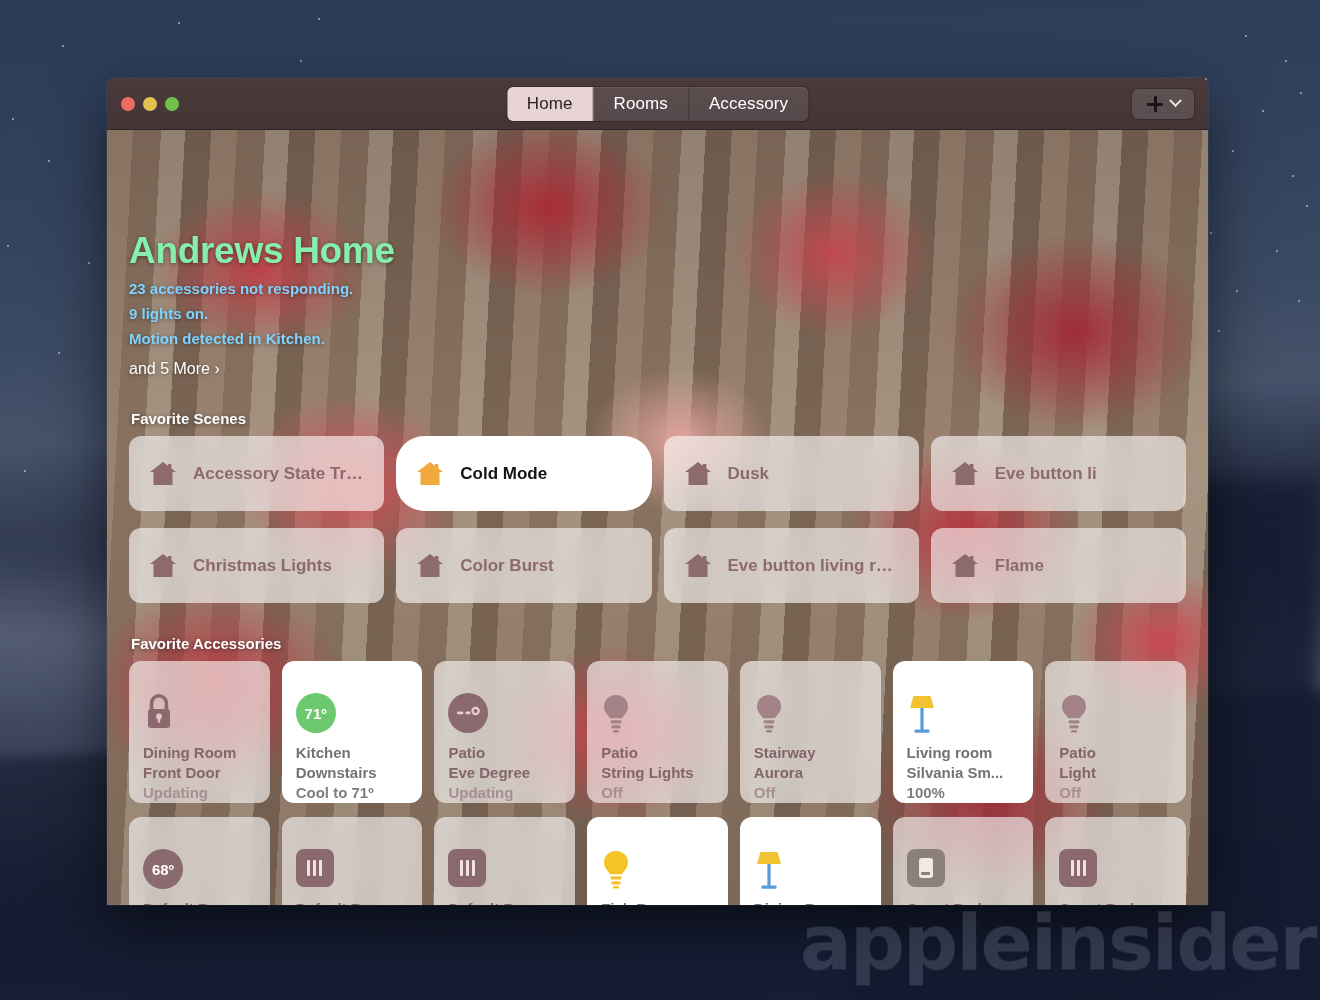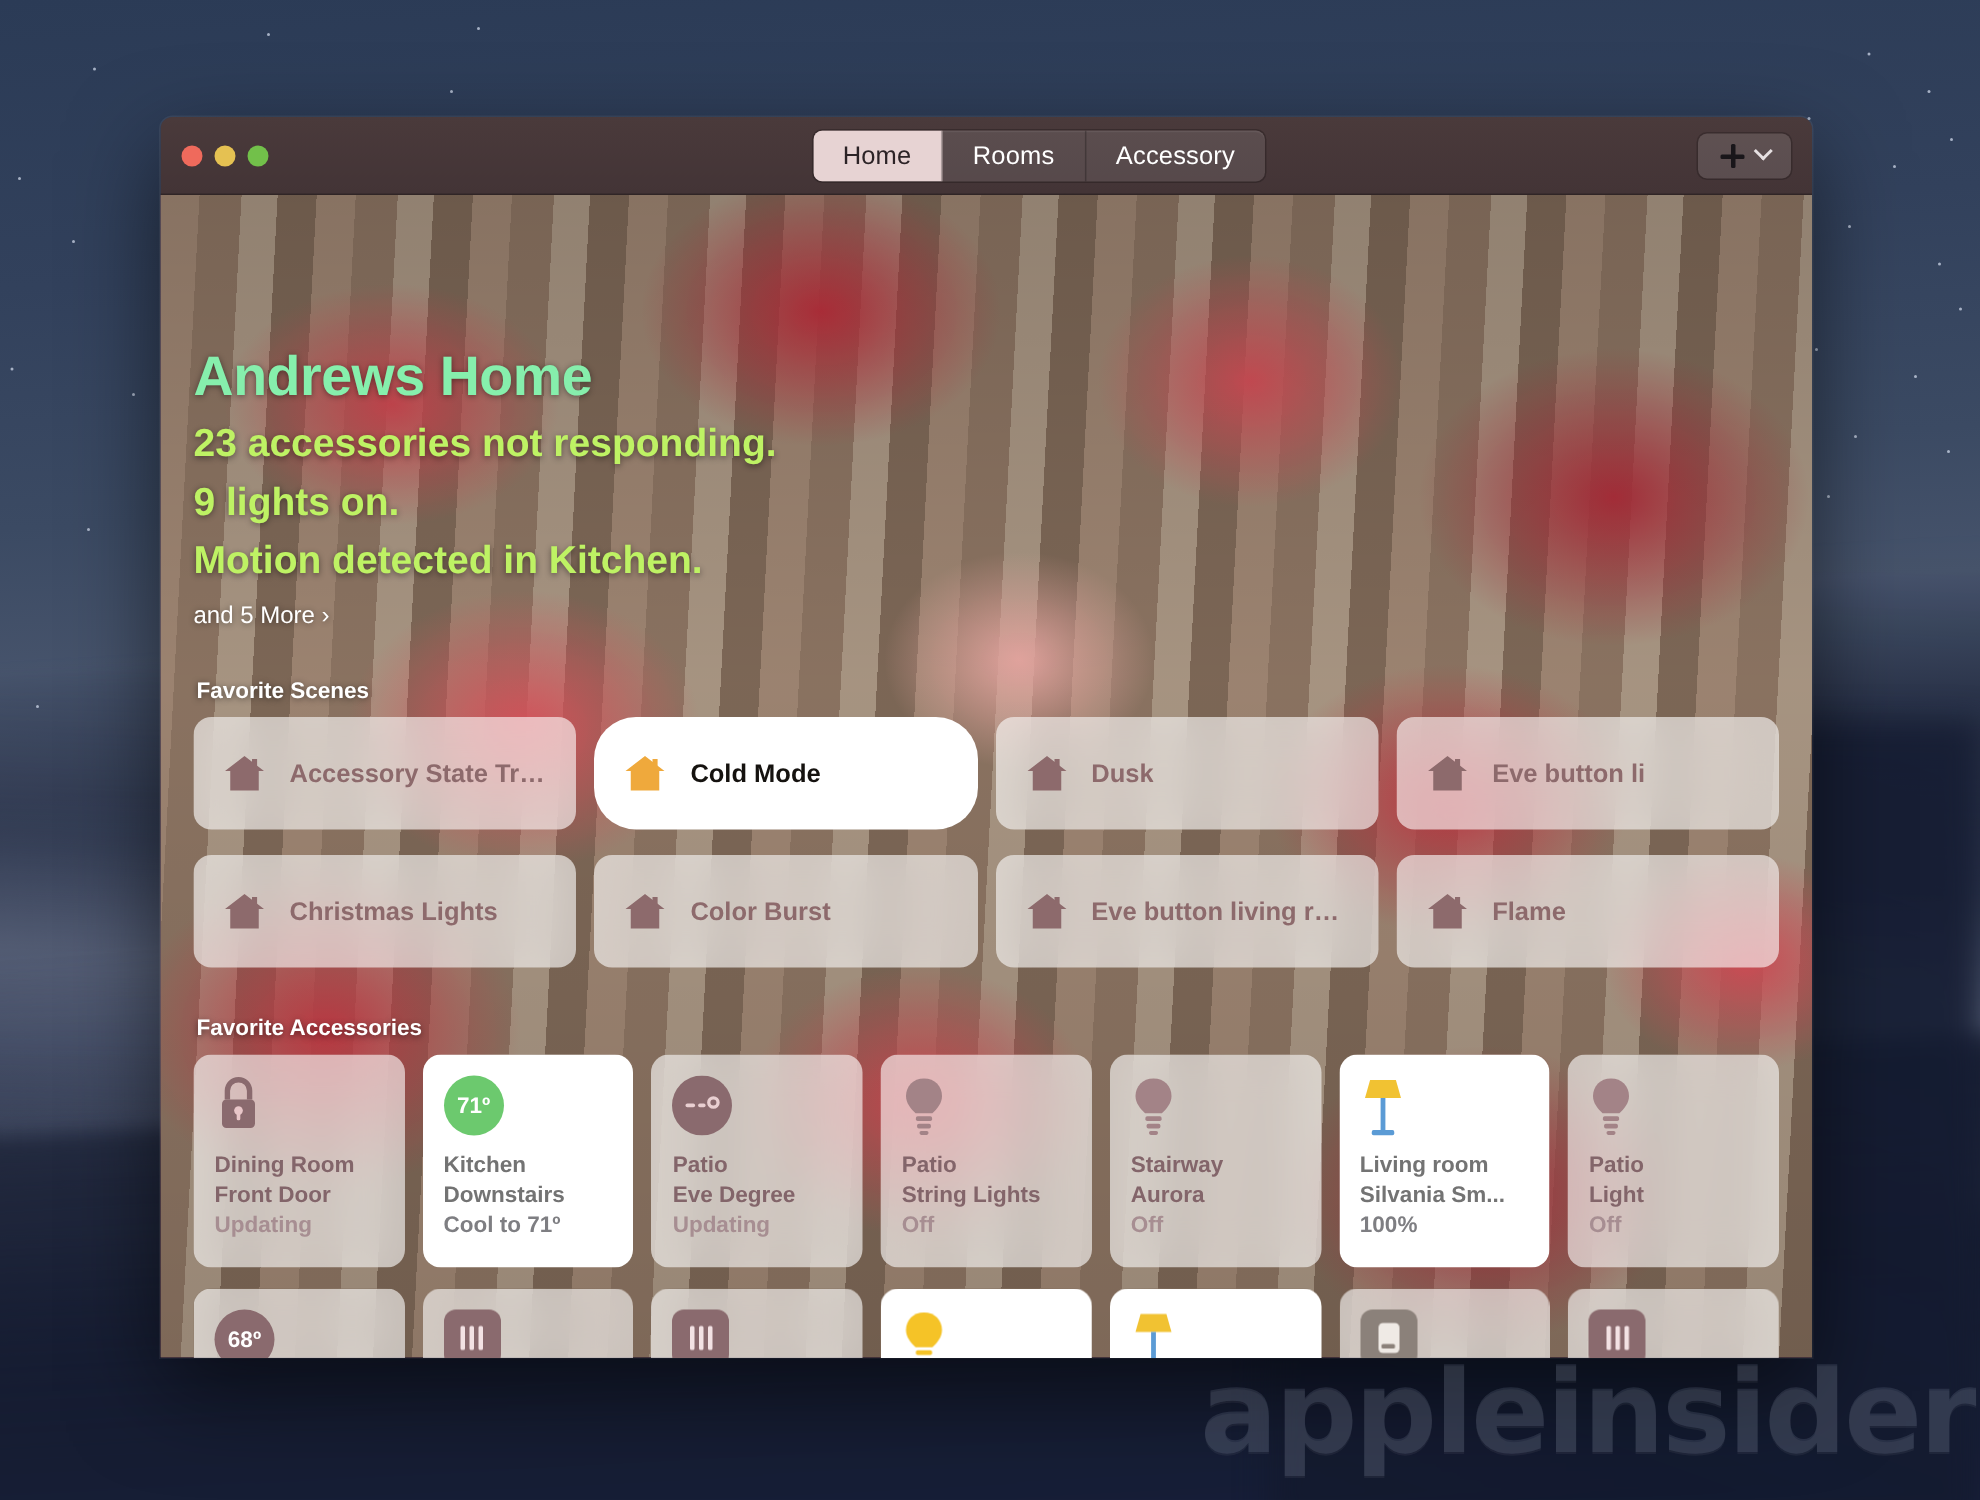--- a/index.html
+++ b/index.html
@@ -119,21 +119,20 @@
 
   .segmented {
     position: absolute;
     left: 50%; top: 50%;
     transform: translate(-50%,-50%);
     display: flex;
     border-radius: 6px;
     overflow: hidden;
     background: rgba(255,255,255,0.10);
     box-shadow: 0 0 0 1px rgba(0,0,0,0.22), 0 1px 1px rgba(255,255,255,0.08) inset;
-    margin-left: 35px;
   }
   .seg {
     padding: 7px 20px;
     font-size: 17px;
     color: #ffffff;
     letter-spacing: .1px;
     border-right: 1px solid rgba(0,0,0,0.25);
     cursor: default;
     white-space: nowrap;
   }
@@ -195,23 +194,23 @@
 
   .home-title {
     margin-top: 100px;
     font-size: 37px;
     font-weight: bold;
     color: #86efac;
     letter-spacing: -0.3px;
     text-shadow: 0 1px 4px rgba(0,0,0,0.45);
   }
   .status-line {
-    font-size: 26px;
+    font-size: 15px;
     font-weight: bold;
-    color: #bef264;
+    color: #7dd3fc;
     margin-top: 8px;
     text-shadow: 0 1px 4px rgba(0,0,0,0.45);
   }
   .more-link {
     display: inline-block;
     margin-top: 13px;
     font-size: 16px;
     color: #fff;
     text-shadow: 0 1px 4px rgba(0,0,0,0.45);
   }
@@ -245,21 +244,21 @@
   .house-icon { width: 28px; height: 25px; flex: none; position: relative; }
   .house-icon svg { display:block; }
 
   
   .acc-grid { display: grid; grid-template-columns: repeat(7, 1fr); gap: 14px 12px; }
   .acc-card {
     height: 142px;
     border-radius: 12px;
     background: rgba(255,255,255,0.60);
     backdrop-filter: blur(14px);
-    padding: 14px 14px 0 14px;
+    padding: 32px 14px 0 14px;
     position: relative;
     overflow: hidden;
   }
   .acc-card.on { background: #ffffff; }
   .acc-icon { height: 42px; margin-bottom: 8px; }
   .acc-name {
     font-size: 15px; font-weight: bold; color: #83656a; line-height: 1.33;
     white-space: nowrap; overflow: hidden; text-overflow: ellipsis;
   }
   .acc-card.on .acc-name { color: #737373; }

